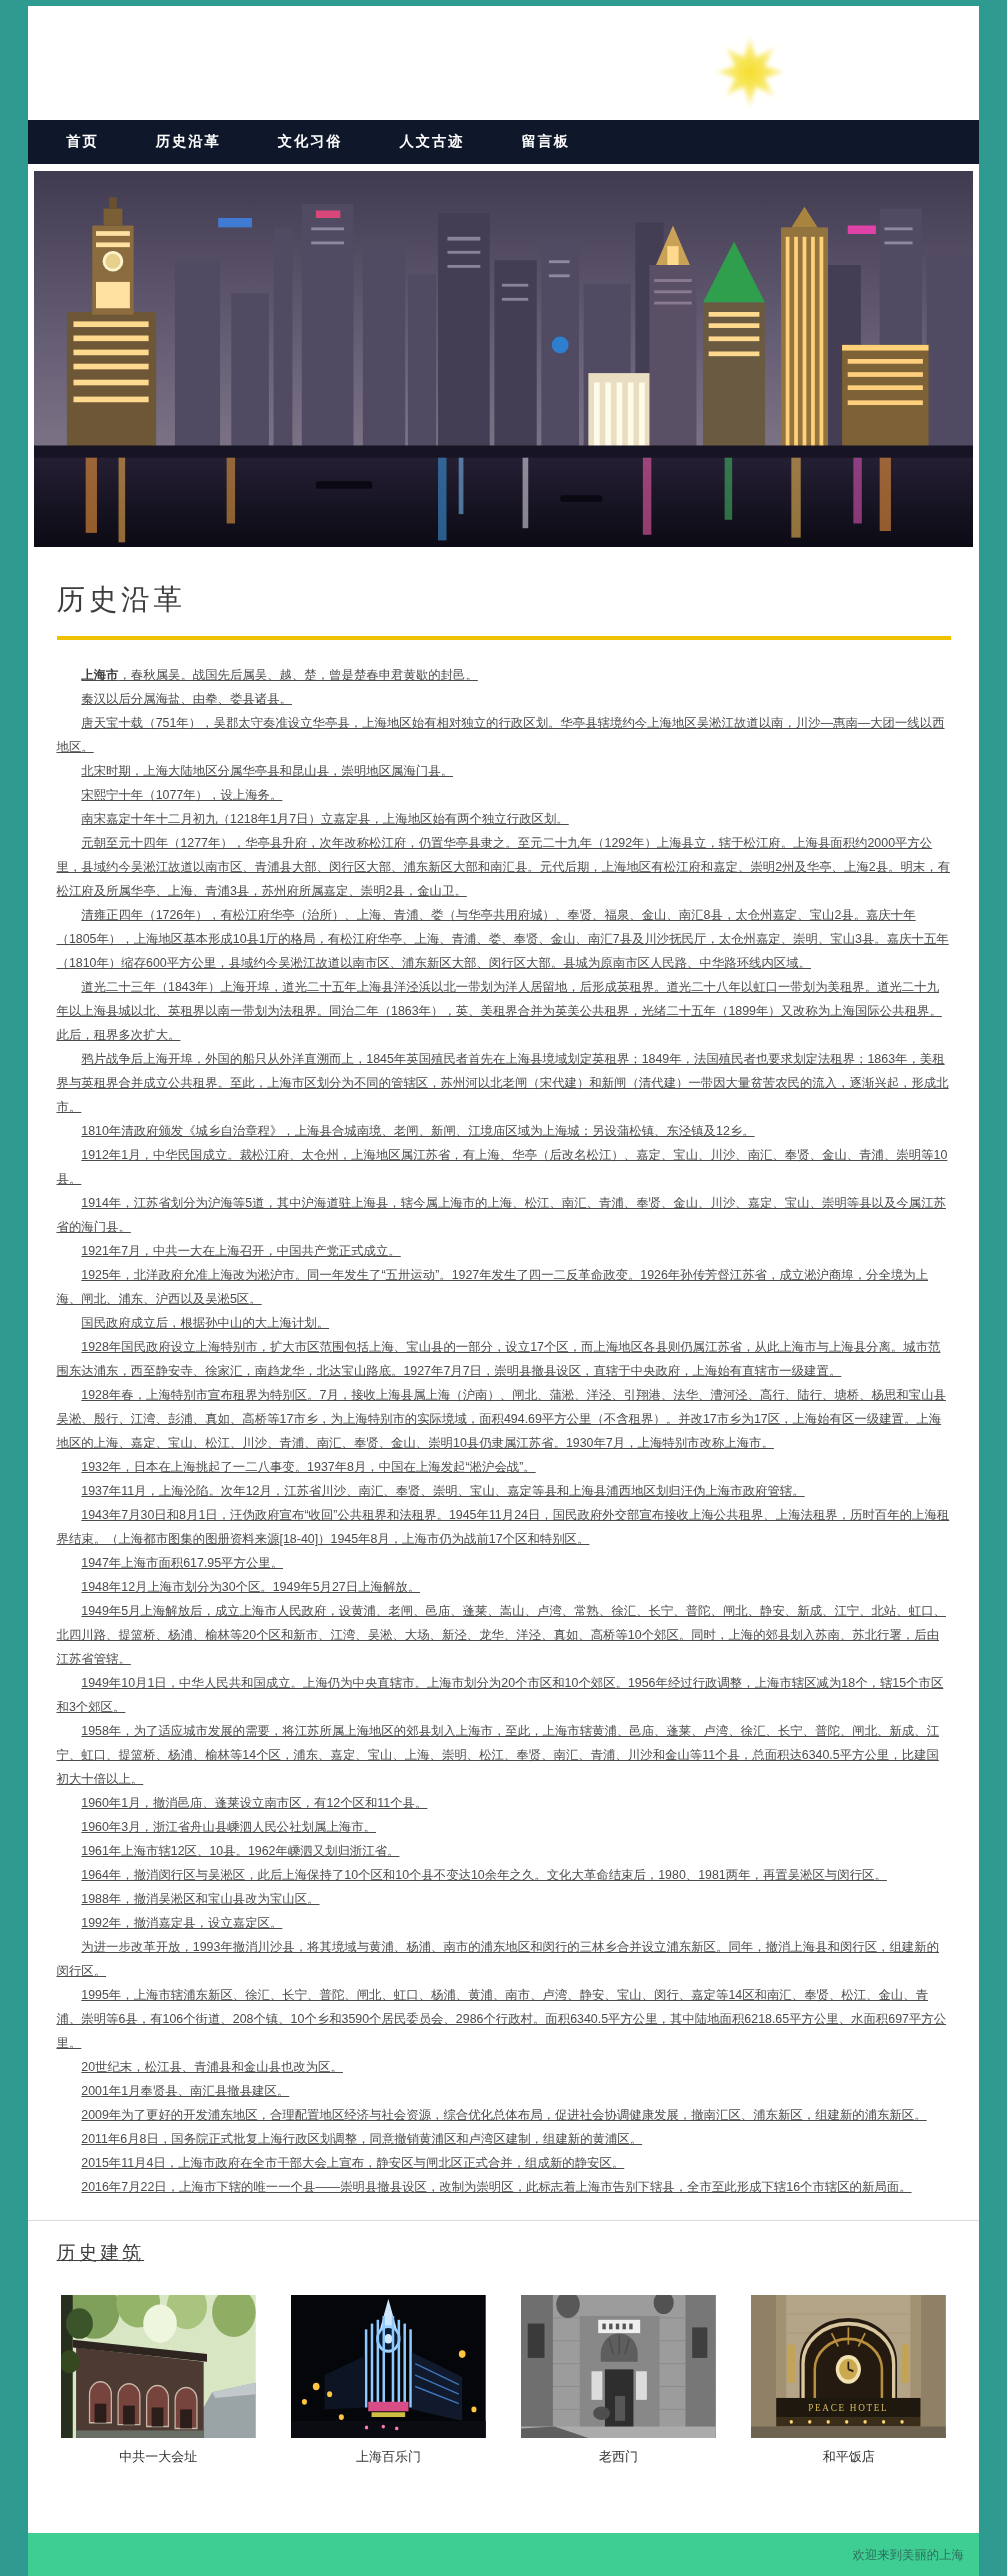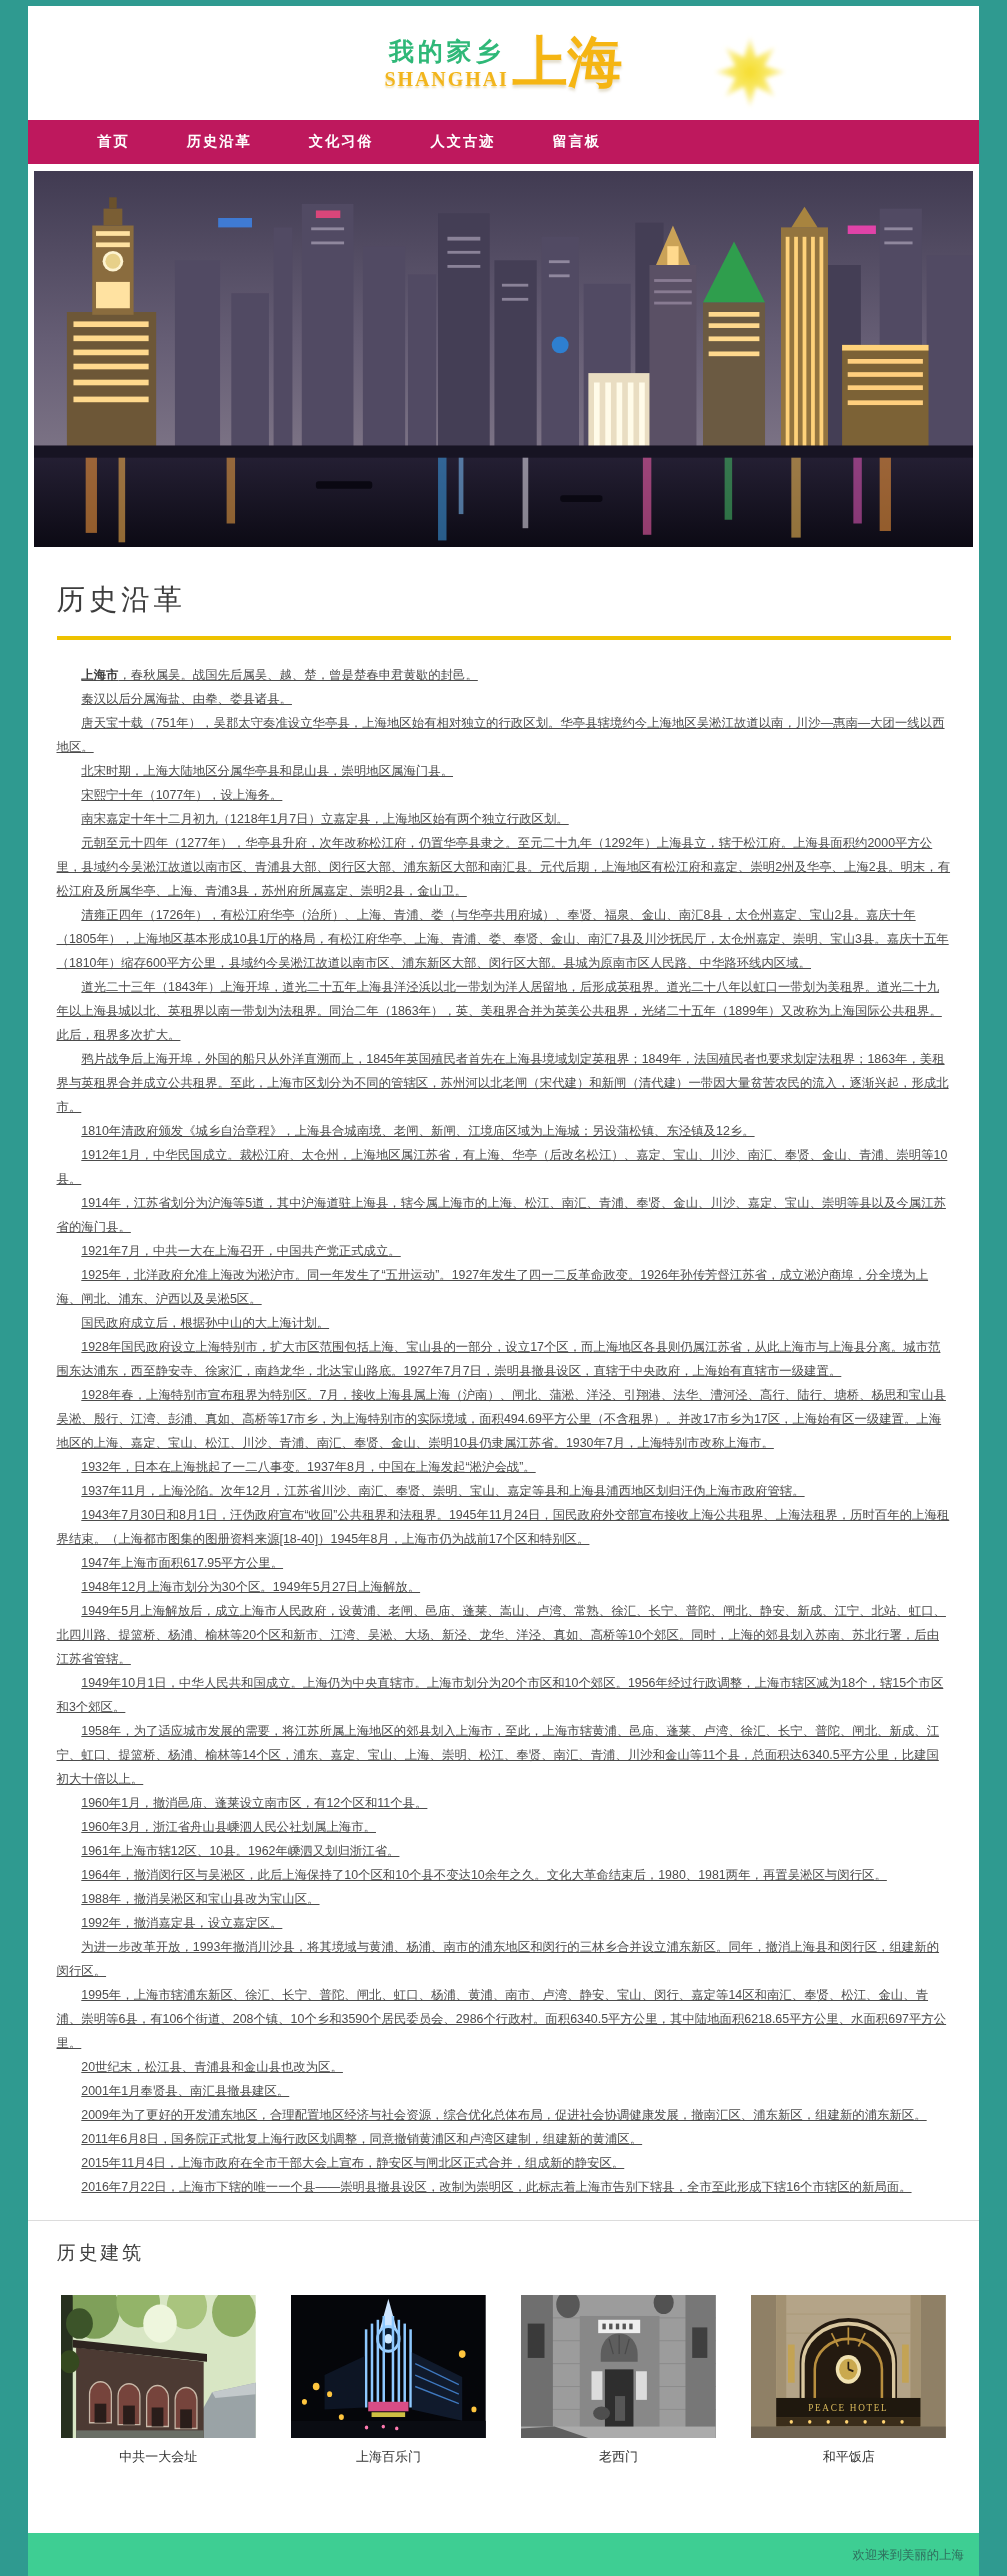--- a/index.html
+++ b/index.html
@@ -9,60 +9,53 @@
   
   .header{position:relative;height:114px;display:flex;align-items:center;justify-content:center;}
   .logo{display:flex;align-items:center;}
   .logo-left{text-align:center;margin-right:3.8px;}
   .logo-cn{font-size:25px;font-weight:700;letter-spacing:3.8px;color:#2fb878;}
   .logo-en{font-size:20px;font-weight:700;letter-spacing:1.9px;color:#f2b51c;font-family:"Liberation Serif",serif;text-shadow:0 1.9px 1.9px rgba(210,160,20,.35);}
   .logo-main{font-size:55px;font-weight:900;color:#f5b513;line-height:1;text-shadow:0 2.9px 2.9px rgba(120,90,0,.2);}
   .sun{position:absolute;left:683px;top:27px;width:78px;height:78px;}
 
   
-  .nav{background:#be185d;height:44px;display:flex;align-items:center;padding-left:55px;}
+  .nav{background:#0f172a;height:44px;display:flex;align-items:center;padding-left:24px;}
   .nav a{color:#fff;font-weight:700;font-size:14.3px;letter-spacing:1.9px;text-decoration:none;padding:0 14.3px;margin-right:28.5px;}
 
   
   .hero{margin:7.6px 5.7px;height:376px;overflow:hidden;}
   .hero svg{display:block;width:100%;height:100%;}
 
   
   .content{padding-top:17px;}
   .h-title{font-size:28.5px;font-weight:300;color:#3d3d3d;letter-spacing:3.8px;margin:9.5px 28.5px 0;}
   .gold-rule{height:3.8px;background:#eec200;margin:17px 28.5px 23px;}
   .article{margin:0 28.5px;font-size:12.4px;line-height:24px;color:#4c4c4c;text-decoration:underline;}
   .article p{margin:0;text-indent:2em;}
   .article b{color:#3f3f3f;}
   .divider{border:none;border-top:1px solid #dcdcdc;margin:21px 0 0;}
-  .h-sub{font-size:19px;font-weight:400;color:#3d3d3d;letter-spacing:2.9px;margin:19px 0 17px 28.5px;}
+  .h-sub{font-size:19px;font-weight:400;color:#3d3d3d;letter-spacing:2.9px;margin:19px 0 17px 28.5px;text-decoration:underline;}
 
   
   .gallery{display:flex;gap:11.4px;margin:0 21px;}
   .gallery figure{margin:12px;width:222px;}
   .gallery svg{display:block;width:100%;height:143px;}
   .gallery figcaption{text-align:center;font-size:13px;color:#333;margin-top:9.5px;}
   .gallery-spacer{height:55px;}
 
   
   .footer{background:#3ece93;height:46px;display:flex;align-items:center;justify-content:flex-end;padding-right:15px;font-size:12.4px;color:#2f6f5d;}
 </style>
 </head>
 <body>
 
 <div class="page">
 
   <header class="header">
-    <div class="logo">
-      <div class="logo-left">
-        <div class="logo-cn">我的家乡</div>
-        <div class="logo-en">SHANGHAI</div>
-      </div>
-      <div class="logo-main">上海</div>
-    </div>
     <svg class="sun" viewBox="0 0 80 80">
       <defs>
         <radialGradient id="sung" cx=".5" cy=".5" r=".5">
           <stop offset="0" stop-color="#f6dd2e"></stop>
             <stop offset=".55" stop-color="#f9e96a"></stop>
             <stop offset="1" stop-color="#fdf7cf"></stop>
         </radialGradient>
         <filter id="sblur">
             <feGaussianBlur stdDeviation="2.2"></feGaussianBlur>
           </filter>

